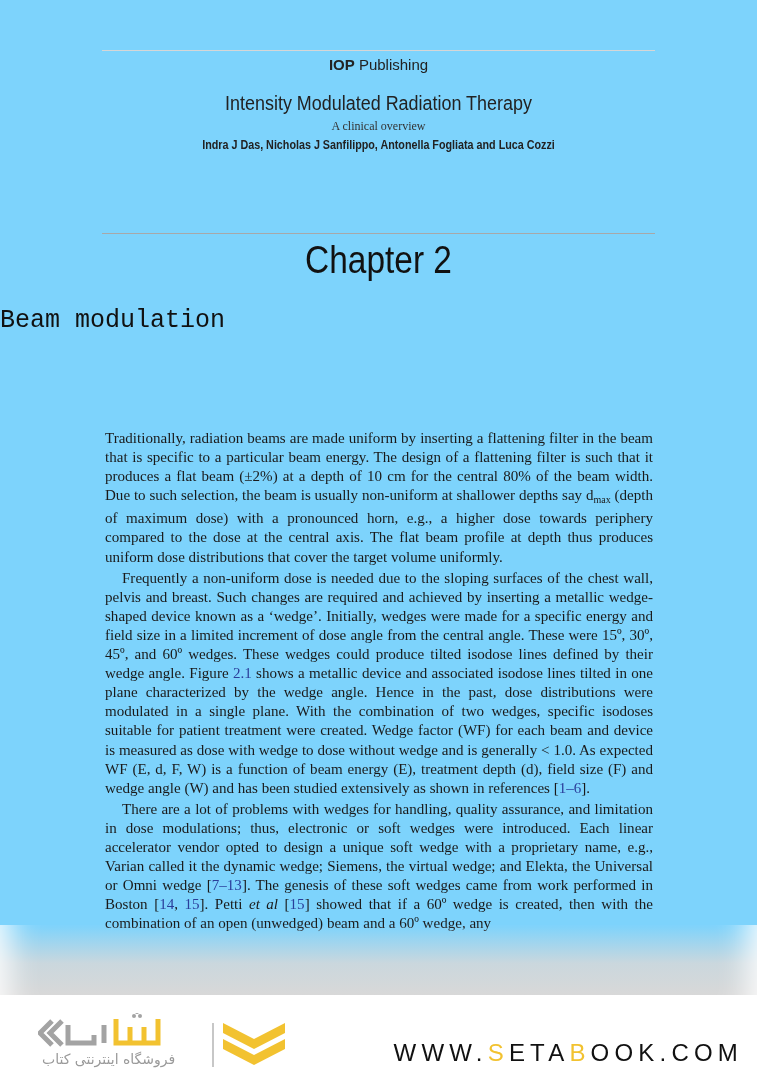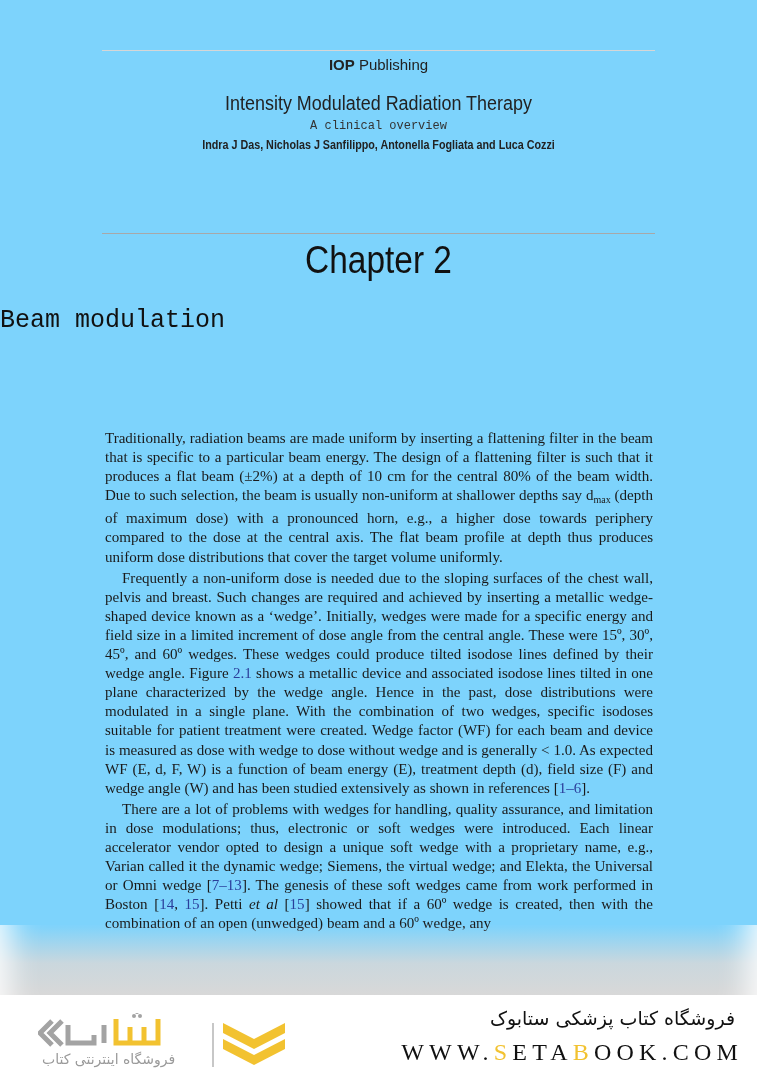--- a/index.html
+++ b/index.html
@@ -9,42 +9,42 @@
   }
   .page { position: absolute; left: 0; top: 0; width: 757px; height: 995px; background: #7dd3fc; }
   .rule-top { position: absolute; left: 102px; width: 553px; top: 50px; height: 1px; background: #d6d6d6; }
   .rule-chapter { position: absolute; left: 102px; width: 553px; top: 233px; height: 1px; background: #a8a8a8; }
   .publisher { position: absolute; top: 56px; left: 0; width: 757px; text-align: center;
     font-family: "Liberation Sans", sans-serif; font-size: 15px; color: #222; }
   .publisher b { font-weight: bold; }
   .book-title { position: absolute; top: 92px; left: 0; width: 757px; text-align: center;
     font-family: "Liberation Sans", sans-serif; font-size: 19.5px; color: #222; transform: scaleX(0.92); }
   .book-subtitle { position: absolute; top: 119px; left: 0; width: 757px; text-align: center;
-    font-family: Liberation Mono, monospace; font-size: 12px; color: #333; }
+    font-family: Liberation Serif, serif; font-size: 12px; color: #333; }
   .book-authors { position: absolute; top: 138px; left: 0; width: 757px; text-align: center;
     font-family: "Liberation Sans", sans-serif; font-size: 12.5px; font-weight: bold; color: #222; transform: scaleX(0.86); }
   .chapter-label { position: absolute; top: 239px; left: 0; width: 757px; text-align: center;
     font-family: "Liberation Sans", sans-serif; font-size: 38px; color: #111; transform: scaleX(0.88); }
   .chapter-title { position: absolute; top: 306px; left: 0; width: 757px; 
     font-family: Liberation Mono, monospace; font-size: 25px; color: #111; }
   .body-text { position: absolute; left: 103px; top: 427px; width: 552px;
     font-family: "Liberation Serif", serif; font-size: 15.05px; line-height: 19.1px; color: #1a1a1a;
     text-align: justify; }
   .body-text p { margin: 2px; }
   .body-text p.indent { text-indent: 17px; }
   .ref { color: #2a3d9a; }
   .sub { font-size: 10px; vertical-align: -3px; }
   .fade { position: absolute; left: 0; top: 925px; width: 757px; height: 70px;
     background: linear-gradient(to bottom, rgba(220,220,220,0) 0%, rgba(216,216,216,0.85) 55%, #d8d8d8 100%);
     box-shadow: inset 40px 0 30px -30px rgba(255,255,255,0.9), inset -40px 0 30px -30px rgba(255,255,255,0.9); }
   .footer { position: absolute; left: 0; top: 995px; width: 757px; height: 85px; background: #fff; }
   .logo { position: absolute; left: 38px; top: 18px; width: 260px; height: 60px; }
   .store-fa { position: absolute; right: 22px; top: 12px; font-family: "DejaVu Sans", sans-serif;
     font-size: 19px; color: #111; direction: rtl; }
-  .store-url { position: absolute; right: 14px; top: 44px; font-family: Liberation Serif, serif;
+  .store-url { position: absolute; right: 14px; top: 44px; font-family: Liberation Sans, sans-serif;
     font-size: 24px; letter-spacing: 5.2px; color: #111; }
   .store-url .hl { color: #f2c230; }
   .logo-fa-caption { position: absolute; left: 4px; top: 38px; font-family: "DejaVu Sans", sans-serif;
     font-size: 14px; color: #9a9a9a; direction: rtl; width: 150px; text-align: left; }
 </style>
 </head>
 <body>
 
 <div class="page">
   <div class="rule-top"></div>
@@ -83,15 +83,14 @@
         <circle cx="102" cy="3" r="2" fill="#a3a3a3"></circle>
         <circle cx="99" cy="-1" r="2" fill="#a3a3a3"></circle>
 
       <line x1="175" y1="10" x2="175" y2="54" stroke="#b5b5b5" stroke-width="1.5"></line>
 
       <path d="M185 10 L216 26 L247 10 L247 20 L216 36 L185 20 Z" fill="#f2c230"></path>
       <path d="M185 26 L216 42 L247 26 L247 36 L216 52 L185 36 Z" fill="#f2c230"></path>
     </svg>
     <div class="logo-fa-caption">فروشگاه اینترنتی کتاب</div>
   </div>
-  <div class="store-fa">فروشگاه کتاب پزشکی ستابوک</div>
   <div class="store-url"><span>WWW.</span><span class="hl">S</span><span>ETA</span><span class="hl">B</span><span>OOK.COM</span></div>
 </div>
 
 </body></html>

